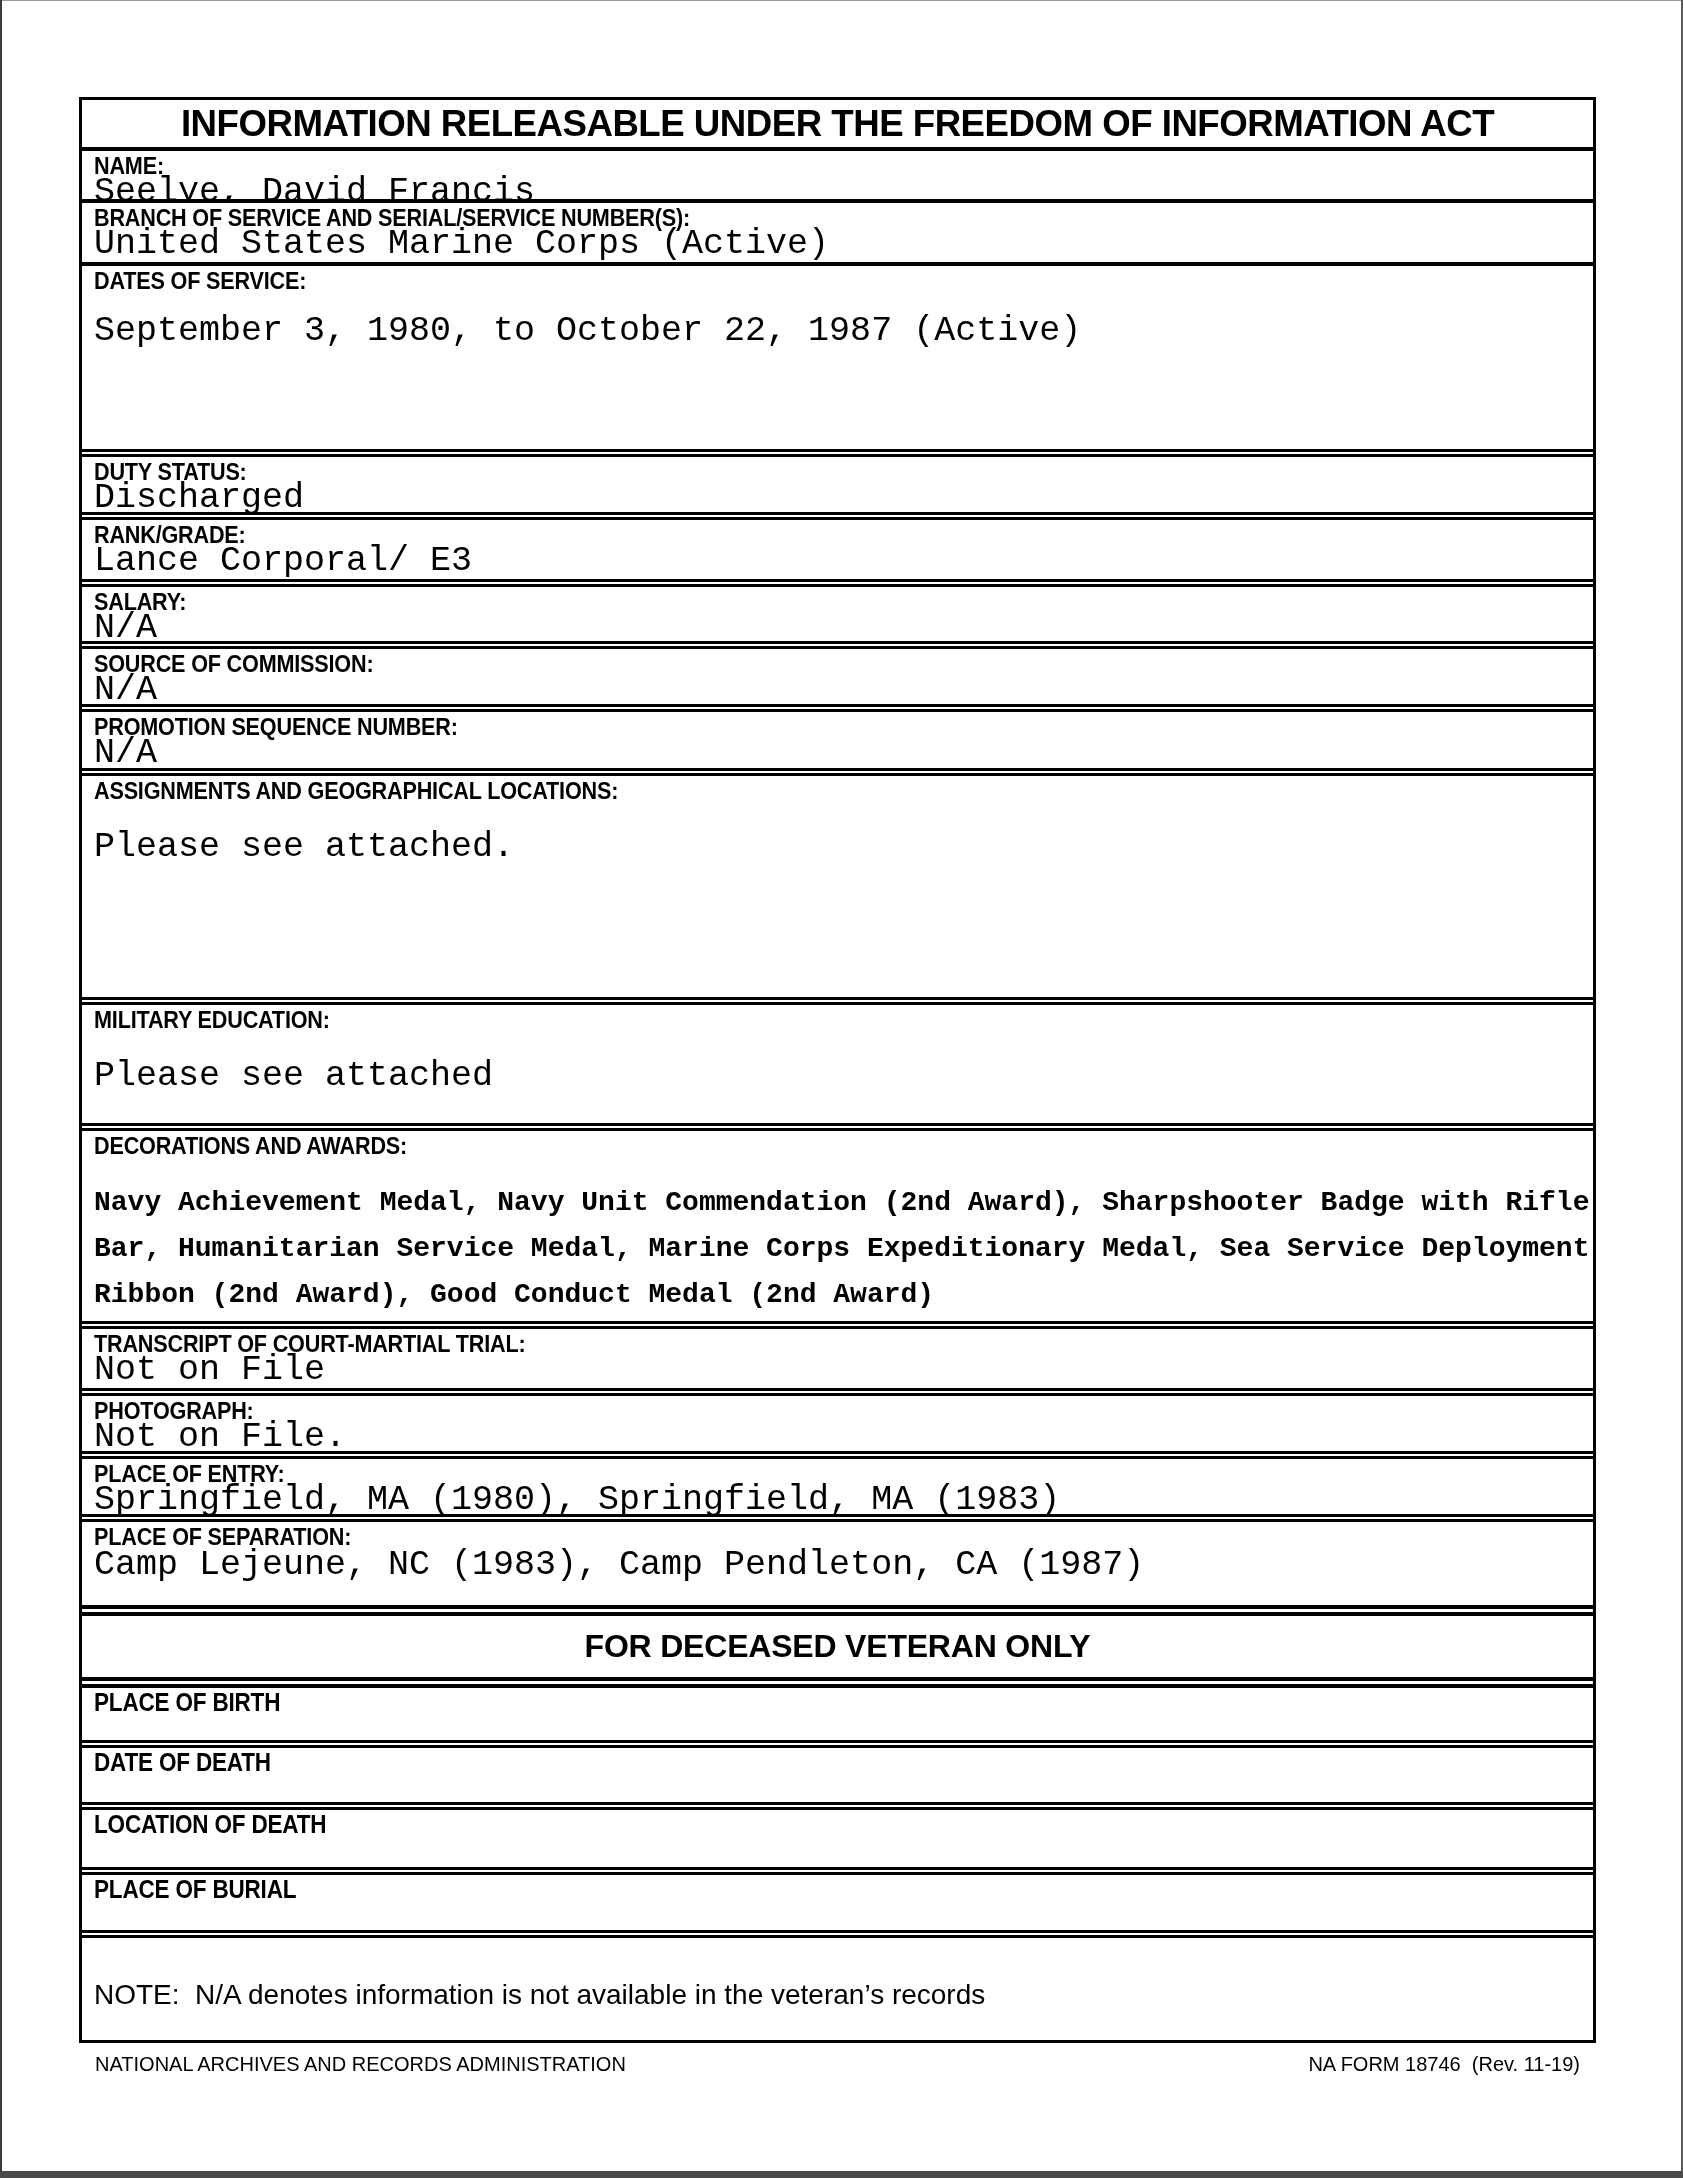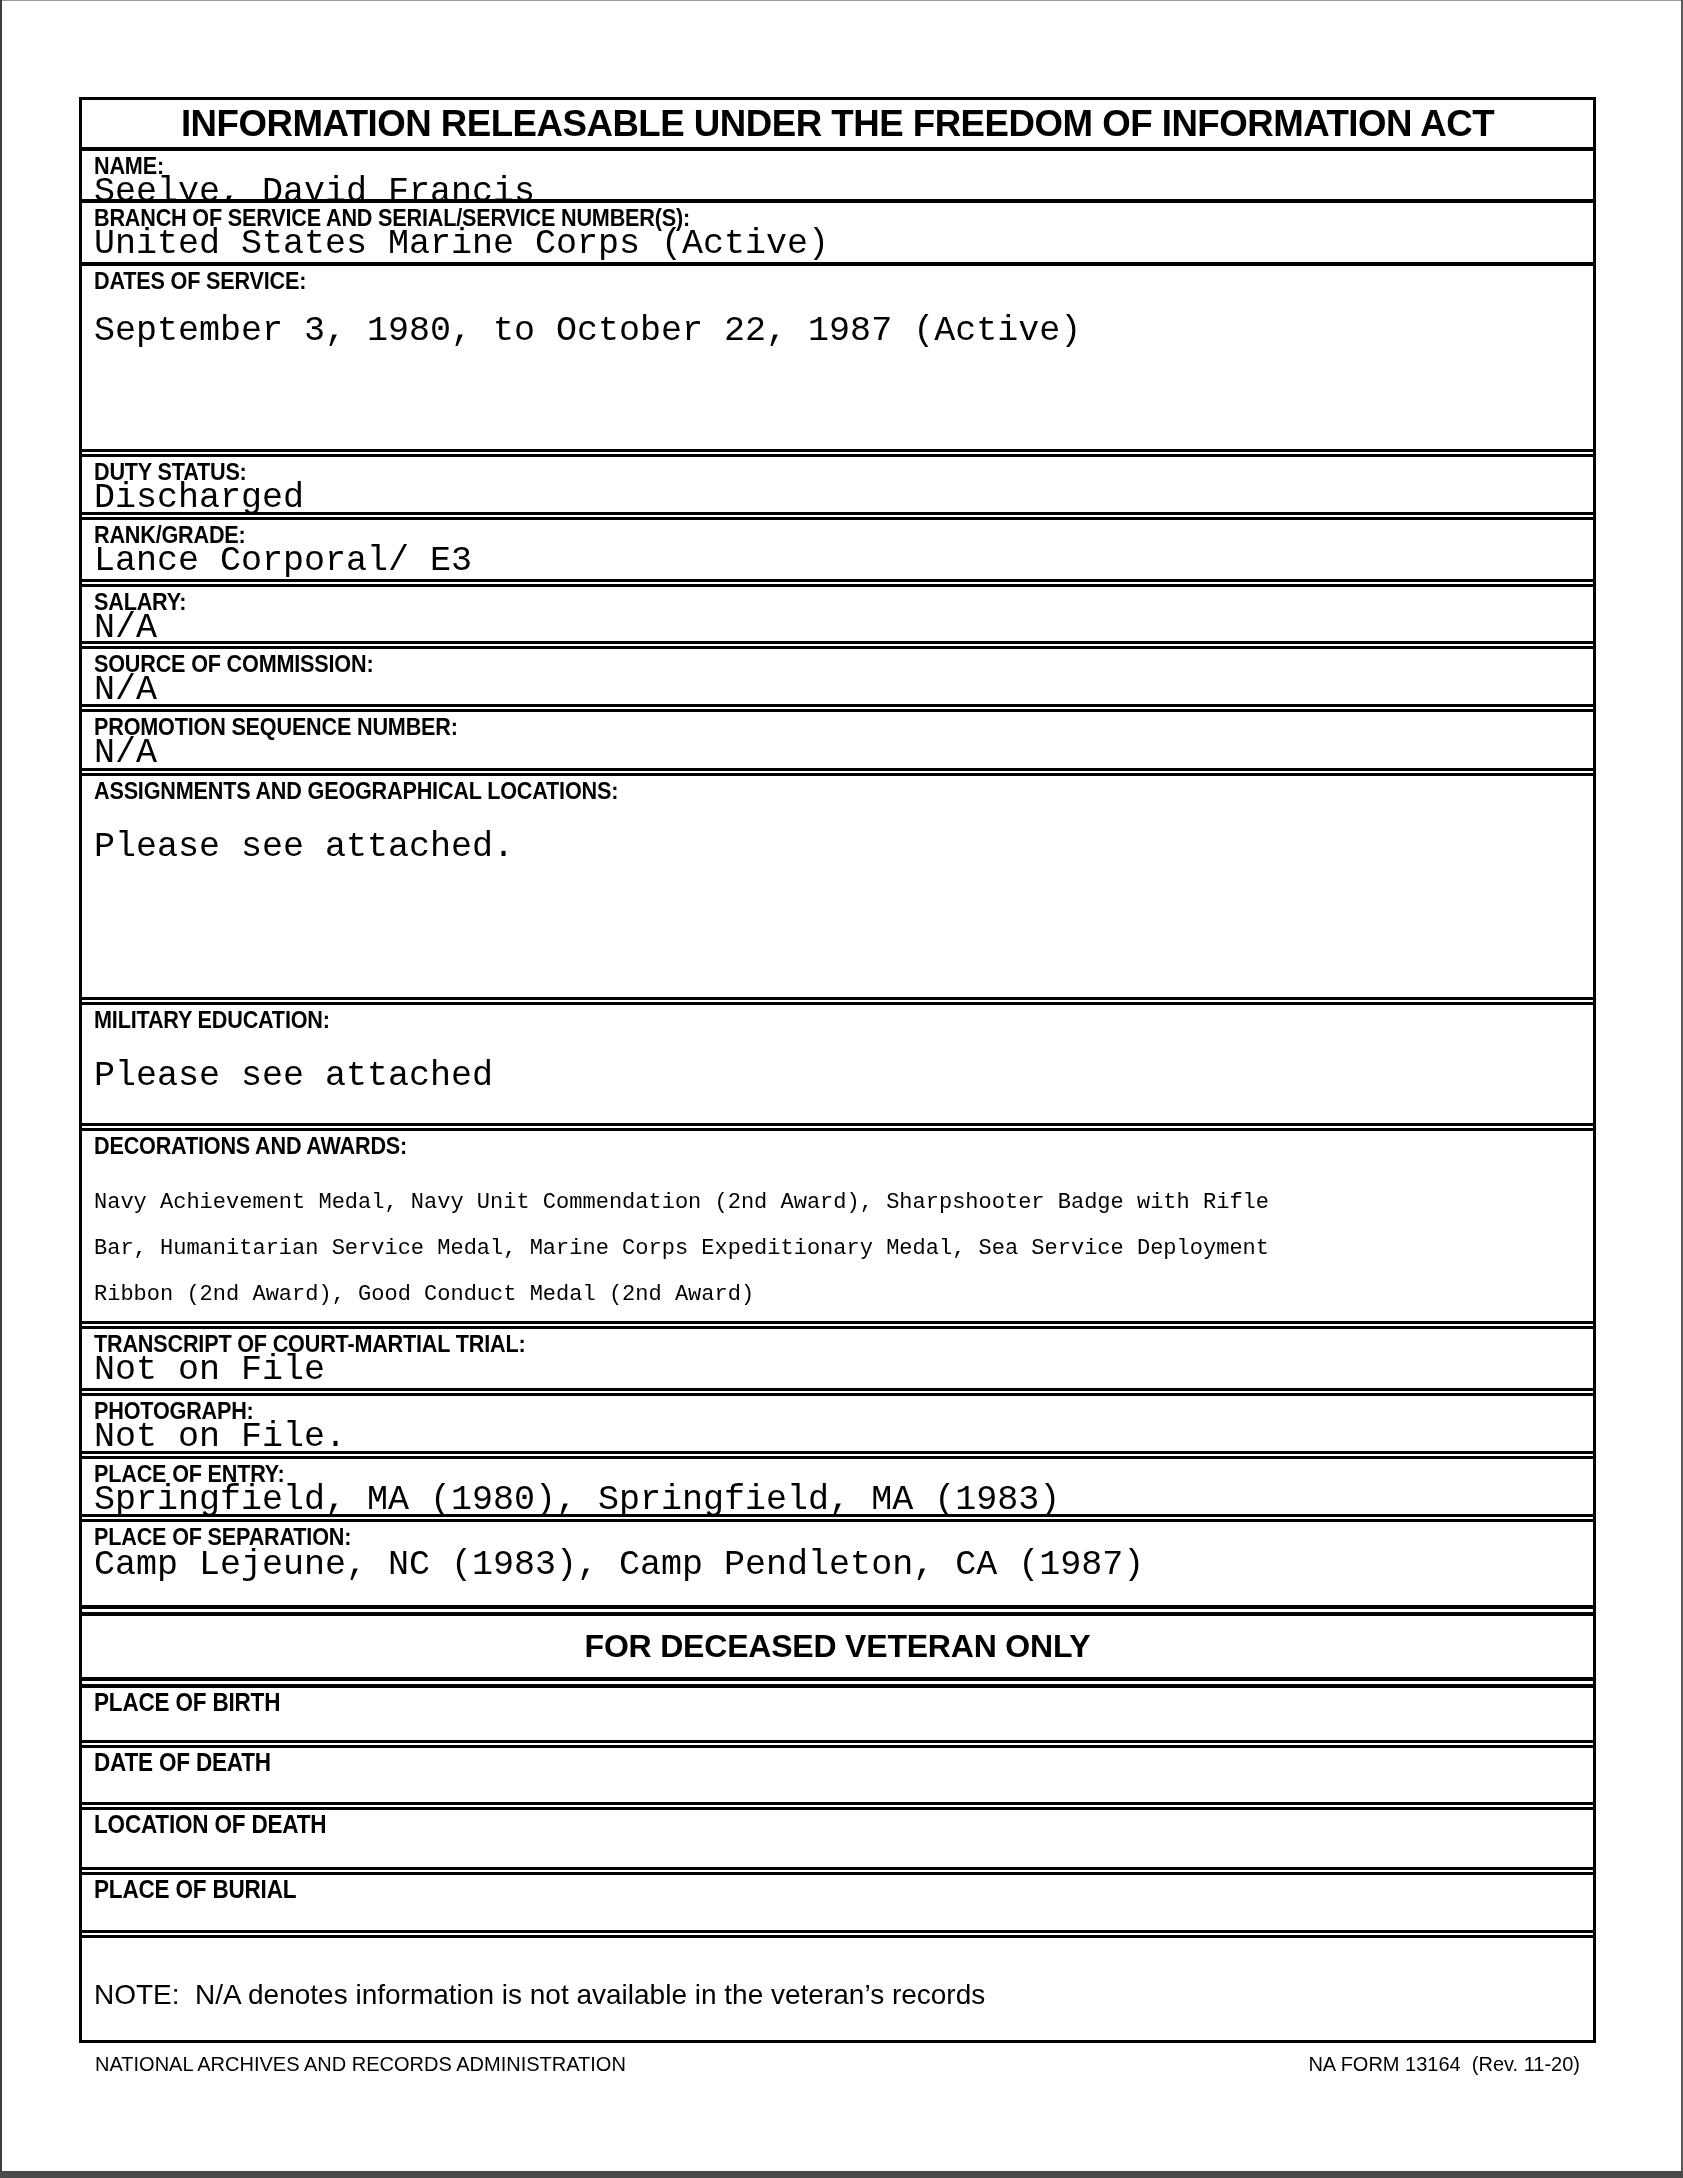--- a/index.html
+++ b/index.html
@@ -40,21 +40,21 @@
   }
   .lbl.big{font-size:25px;}
   .val{
     font-family:"Liberation Mono","DejaVu Sans Mono",monospace;
     font-size:35px;line-height:29px;white-space:pre;letter-spacing:0;
   }
   .gap24{margin-top:24px;}
   .gap30{margin-top:30px;}
   .gap6{margin-top:2px;}
   .decor-lines{margin-top:22px;}
-  .decor-lines .val{font-size:22px;line-height:46px;}
+  .decor-lines .val{font-size:28px;line-height:46px;font-weight:bold;}
   .deceased-header{
     height:61px;display:flex;align-items:center;justify-content:center;
     font-weight:bold;font-size:32px;white-space:nowrap;letter-spacing:-0.2px;
   }
   .note-row{box-sizing:border-box;height:102px;padding:42px 10px 0 12px;overflow:hidden;}
   .note-text{font-size:28px;line-height:30px;white-space:pre;}
   #footer{
     position:absolute;left:79px;top:2051px;width:1517px;
     display:flex;justify-content:space-between;
     padding:0 16px 0 16px;box-sizing:border-box;
@@ -192,18 +192,18 @@
     <div class="sep"></div>
 
     <div class="note-row">
       <div class="note-text">NOTE:  N/A denotes information is not available in the veteran’s records</div>
     </div>
 
   </div>
 
   <div id="footer">
     <span>NATIONAL ARCHIVES AND RECORDS ADMINISTRATION</span>
-    <span>NA FORM 13164  (Rev. 11-20)</span>
+    <span>NA FORM 18746  (Rev. 11-19)</span>
   </div>
 
   <div class="bottom-bar"></div>
 </div>
 
 
 </body></html>

